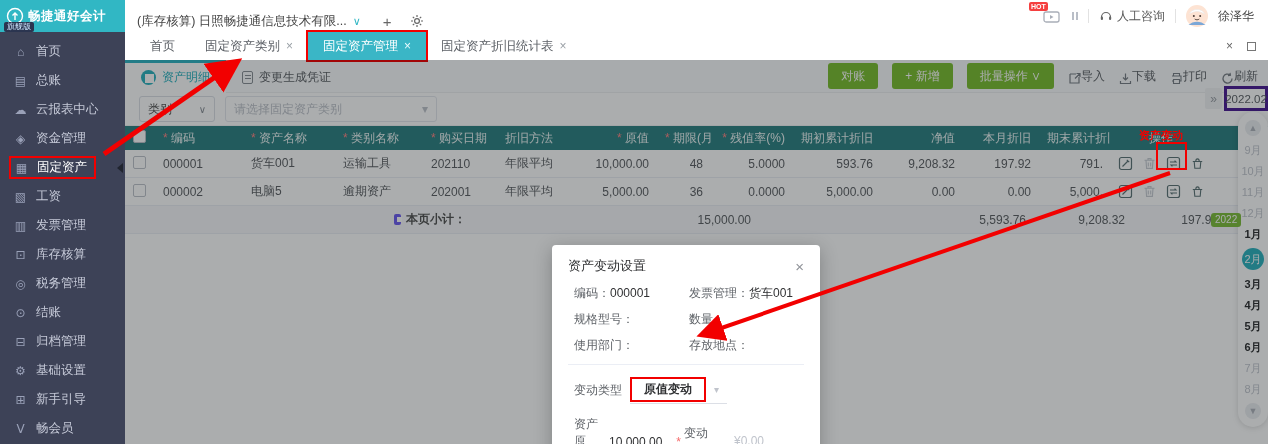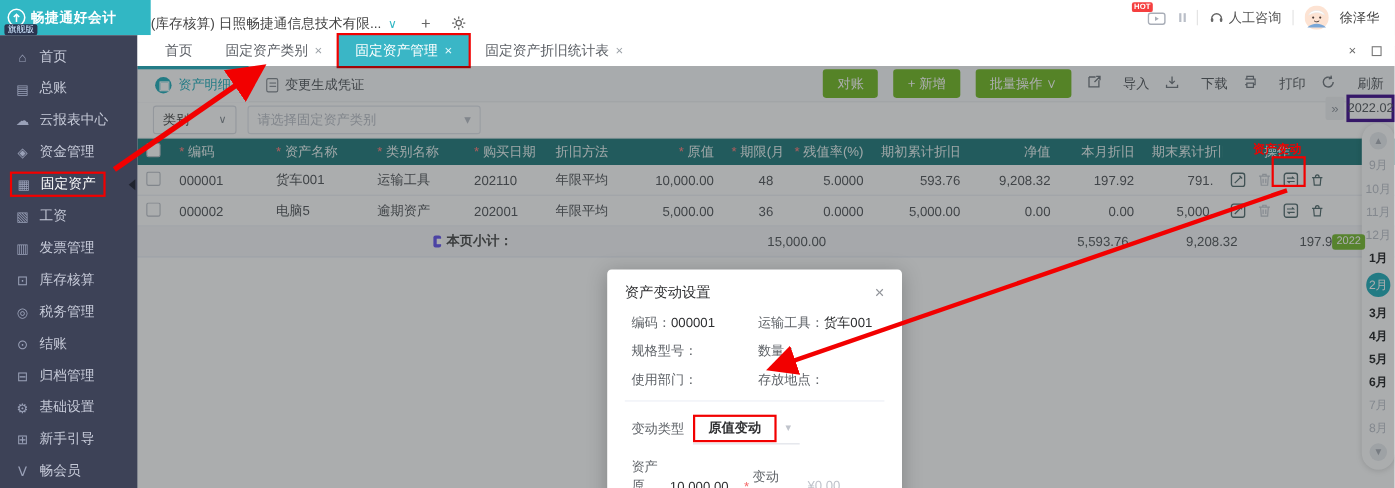--- a/index.html
+++ b/index.html
@@ -1,20 +1,20 @@
 <!DOCTYPE html>
 <html><head>
 <meta charset="utf-8">
 <style>
   * { margin:0; padding:0; box-sizing:border-box; }
   body { font-family:"Liberation Sans","DejaVu Sans",sans-serif; background:#fff; }
   .stage { position:relative; width:1268px; height:444px; overflow:hidden; background:#fff; font-size:12px; color:#333; }
 
   
-  .logo { position:absolute; left:0; top:0; width:137px; height:32px; background:#31b7c4; display:flex; align-items:center; padding-left:6px; gap:4px; z-index:5;}
+  .logo { position:absolute; left:0; top:0; width:125px; height:32px; background:#31b7c4; display:flex; align-items:center; padding-left:6px; gap:4px; z-index:5;}
   .logo-name { color:#fff; font-weight:bold; font-size:12.5px; letter-spacing:.5px; }
   .logo-badge { position:absolute; left:4px; bottom:0px; background:#2b3550; color:#cfe6ff; font-size:8px; padding:0 3px; border-radius:2px; line-height:10px;}
   .topbar { position:absolute; left:125px; top:0; right:0; height:43px; background:#fff; border-bottom:1px solid #f0f0f0; display:flex; align-items:center; }
   .ws-title { margin-left:12px; color:#444; font-size:12.5px; }
   .ws-caret { color:#31b7c4; margin-left:6px; font-size:11px; cursor:pointer;}
   .tb-plus { margin-left:22px; color:#666; font-size:15px; }
   .tb-gear { margin-left:18px; color:#666; }
   .tb-right { position:absolute; right:14px; top:0; height:32px; display:flex; align-items:center; gap:10px; }
   .hot-wrap { position:relative; margin-right:2px;}
   .hot-badge { position:absolute; left:-14px; top:-7px; background:#f53f3f; color:#fff; font-size:7px; font-weight:bold; padding:0 2px; border-radius:2px; line-height:9px;}
@@ -47,21 +47,21 @@
   .subtab-row { height:33px; display:flex; align-items:center; border-bottom:1px solid #eef0f2; background:#fbfcfd; padding-right:10px;}
   .subtab { height:33px; display:flex; align-items:center; gap:6px; padding:0 16px; cursor:pointer; color:#5f6368; border-top:3px solid transparent;}
   .subtab.active { color:#2fb3c0; border-top:3px solid #31b5c4; background:#fff; }
   .st-icon1 { width:15px; height:15px; background:#2fb3c0; border-radius:50%; position:relative; }
   .st-icon1:after { content:""; position:absolute; left:4px; top:4px; width:7px; height:7px; background:
       linear-gradient(#fff,#fff); box-shadow:0 0 0 0; border:1px solid #fff; }
   .st-icon2 { width:11px; height:13px; border:1px solid #8a9097; border-radius:2px; position:relative;}
   .st-icon2:after{ content:""; position:absolute; left:2px; top:3px; width:6px; height:1px; background:#8a9097; box-shadow:0 3px 0 #8a9097;}
   .tool-right { margin-left:auto; display:flex; align-items:center; gap:14px; }
   .gbtn { background:#7dc032; color:#fff; border:none; border-radius:3px; height:26px; padding:0 13px; font-size:12px; cursor:pointer; display:flex; align-items:center; gap:4px;}
-  .txtbtn { display:flex; align-items:flex-start; gap:20px; color:#5f6368; cursor:pointer; }
+  .txtbtn { display:flex; align-items:flex-end; gap:0; color:#5f6368; cursor:pointer; }
   .txtbtn svg { stroke:#7a8087; }
 
   .filter-row { height:33px; display:flex; align-items:center; gap:10px; padding-left:14px; border-bottom:1px solid #f2f3f5;}
   .sel1 { width:76px; height:26px; border:1px solid #dcdfe6; border-radius:3px; display:flex; align-items:center; justify-content:space-between; padding:0 8px; color:#555; cursor:pointer;}
   .sel1 .car { color:#8a9097; font-size:10px; }
   .sel2 { width:212px; height:26px; border:1px solid #e4e7ed; border-radius:3px; display:flex; align-items:center; justify-content:space-between; padding:0 8px; color:#c0c4cc; cursor:pointer; background:#fff;}
 
   
   .thead, .trow { display:grid; grid-template-columns:30px 88px 92px 88px 74px 68px 92px 54px 82px 88px 82px 76px 72px 100px 1fr; align-items:center; }
   .thead { background:#2f8384; height:24px; color:#eef6f6; }
@@ -456,21 +456,21 @@
 
   <div class="dim"></div>
 
   <div class="modal">
     <div class="m-head">
       <span>资产变动设置</span>
       <span class="m-close">×</span>
     </div>
     <div class="m-grid">
       <div><span class="lab">编码：</span><span class="val">000001</span></div>
-      <div><span class="lab">运输工具：</span><span class="val">货车001</span></div>
+      <div><span class="lab">发票管理：</span><span class="val">货车001</span></div>
       <div><span class="lab">规格型号：</span><span class="val"></span></div>
       <div><span class="lab">数量：</span><span class="val"></span></div>
       <div><span class="lab">使用部门：</span><span class="val"></span></div>
       <div><span class="lab">存放地点：</span><span class="val"></span></div>
     </div>
     <div class="m-row">
       <span class="lab" style="color:#5f6368">变动类型</span>
       <span class="m-sel">
         <span class="m-sel-val">原值变动</span>
         <span class="car">▾</span>

